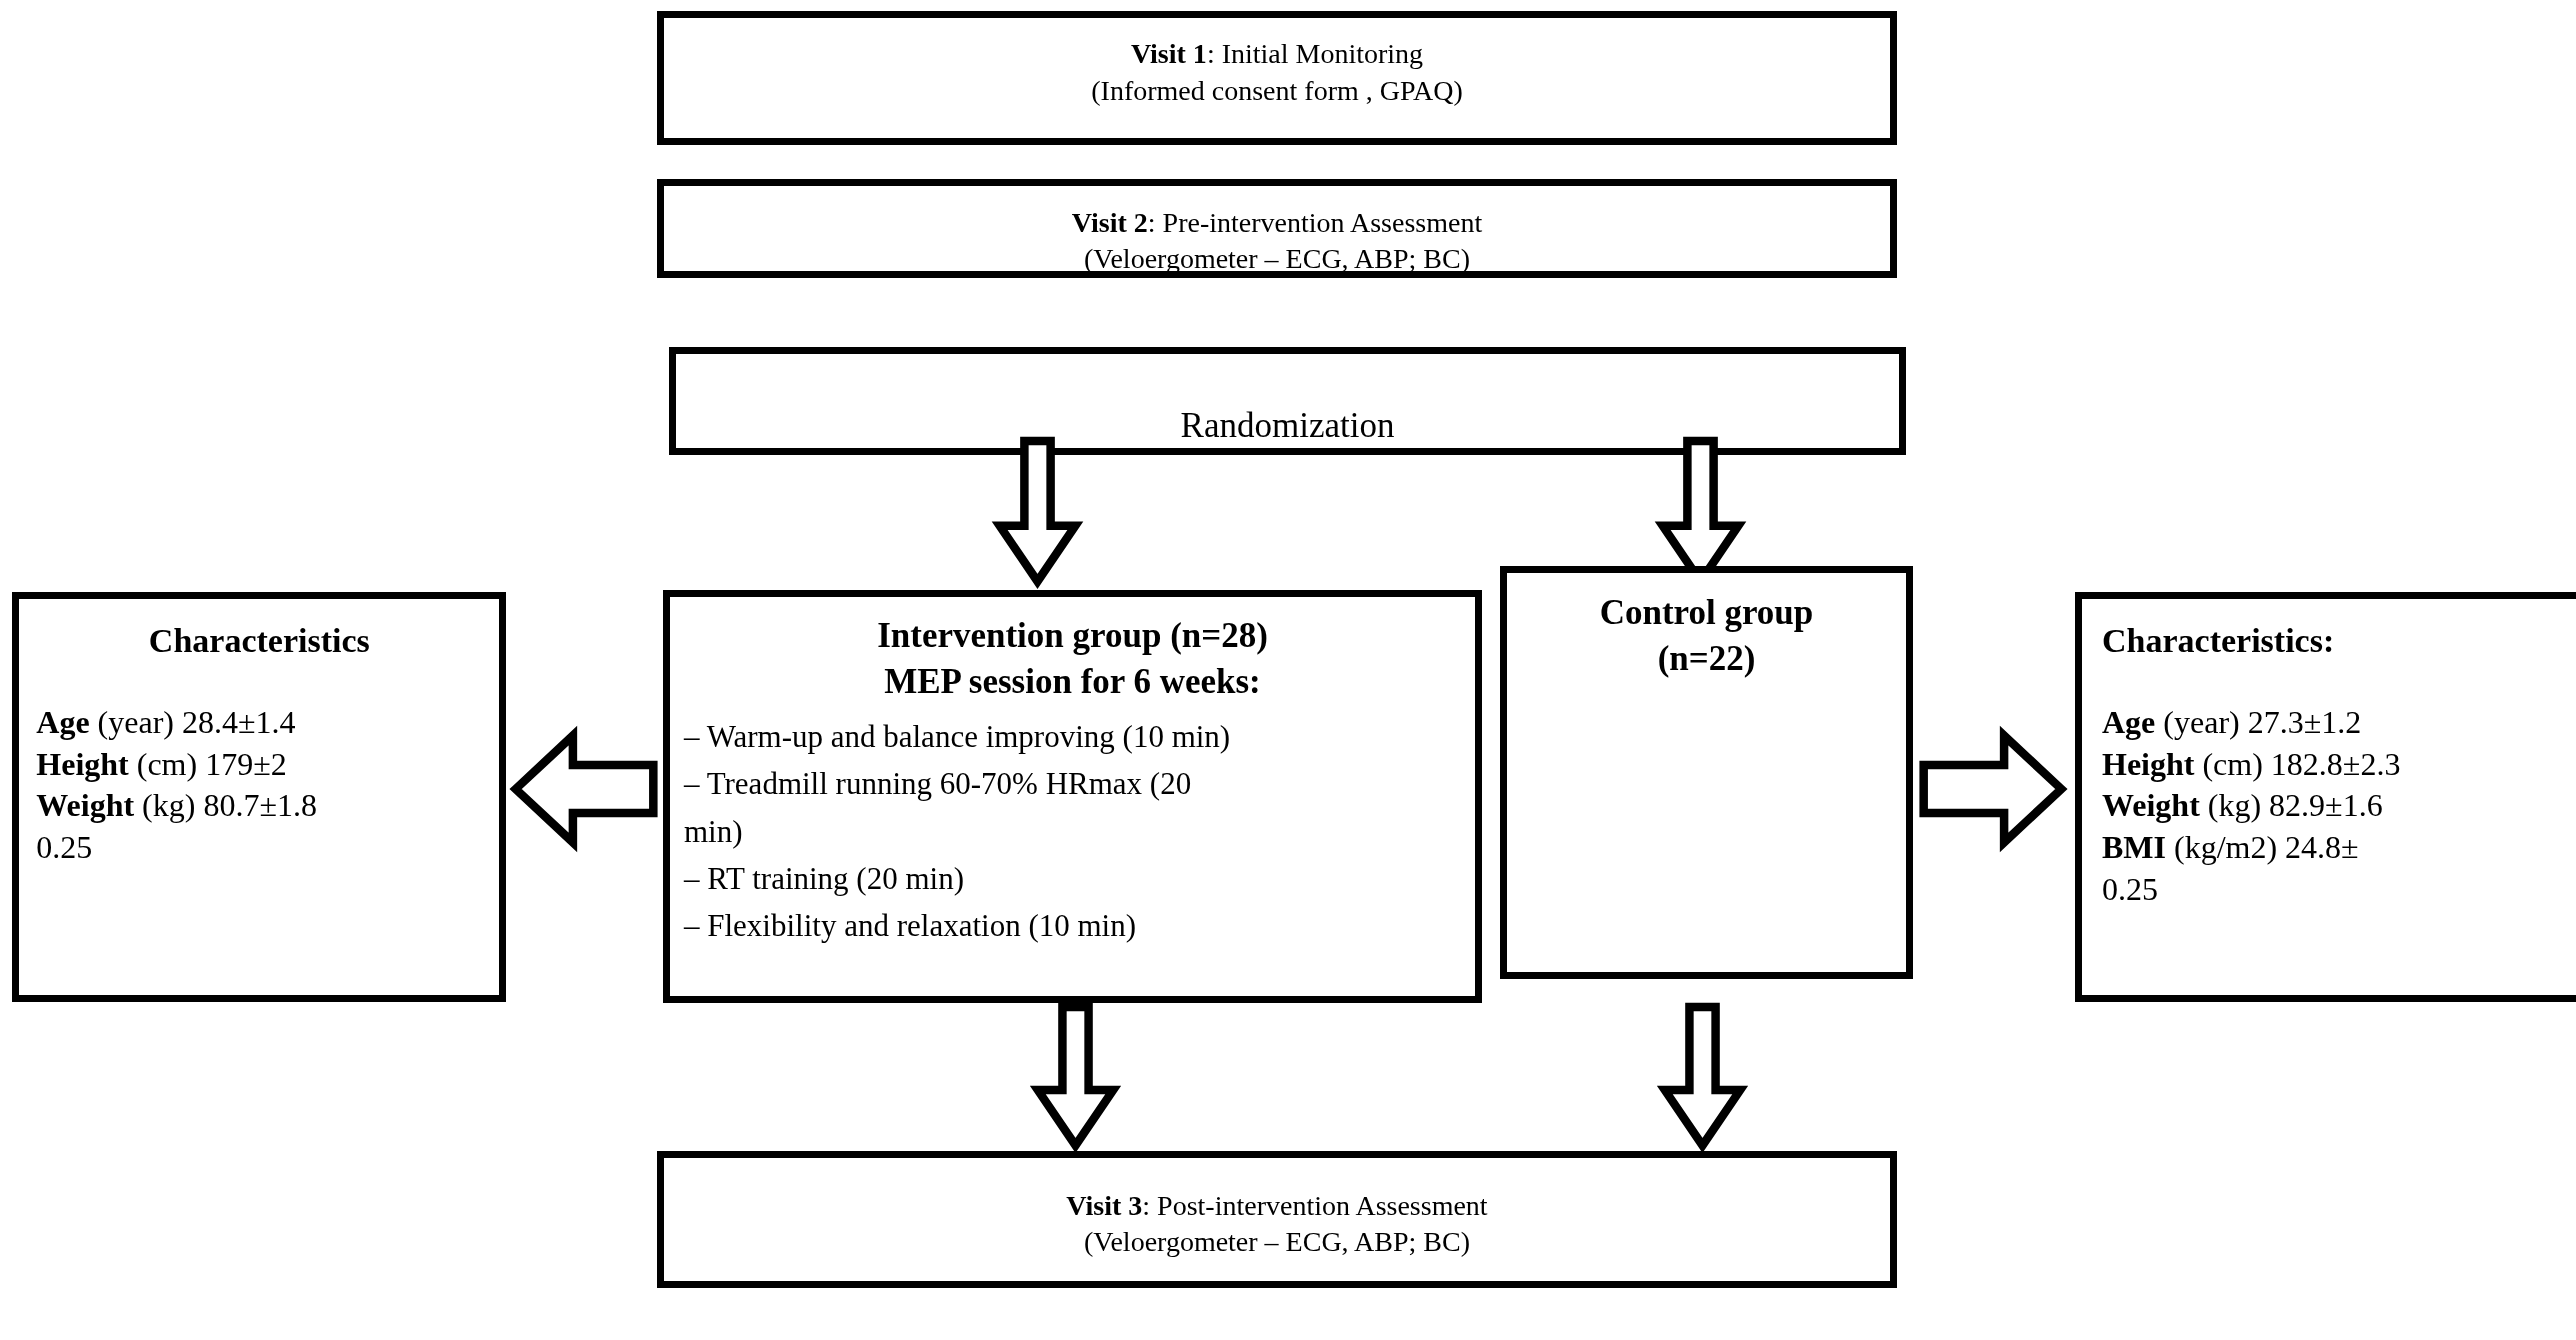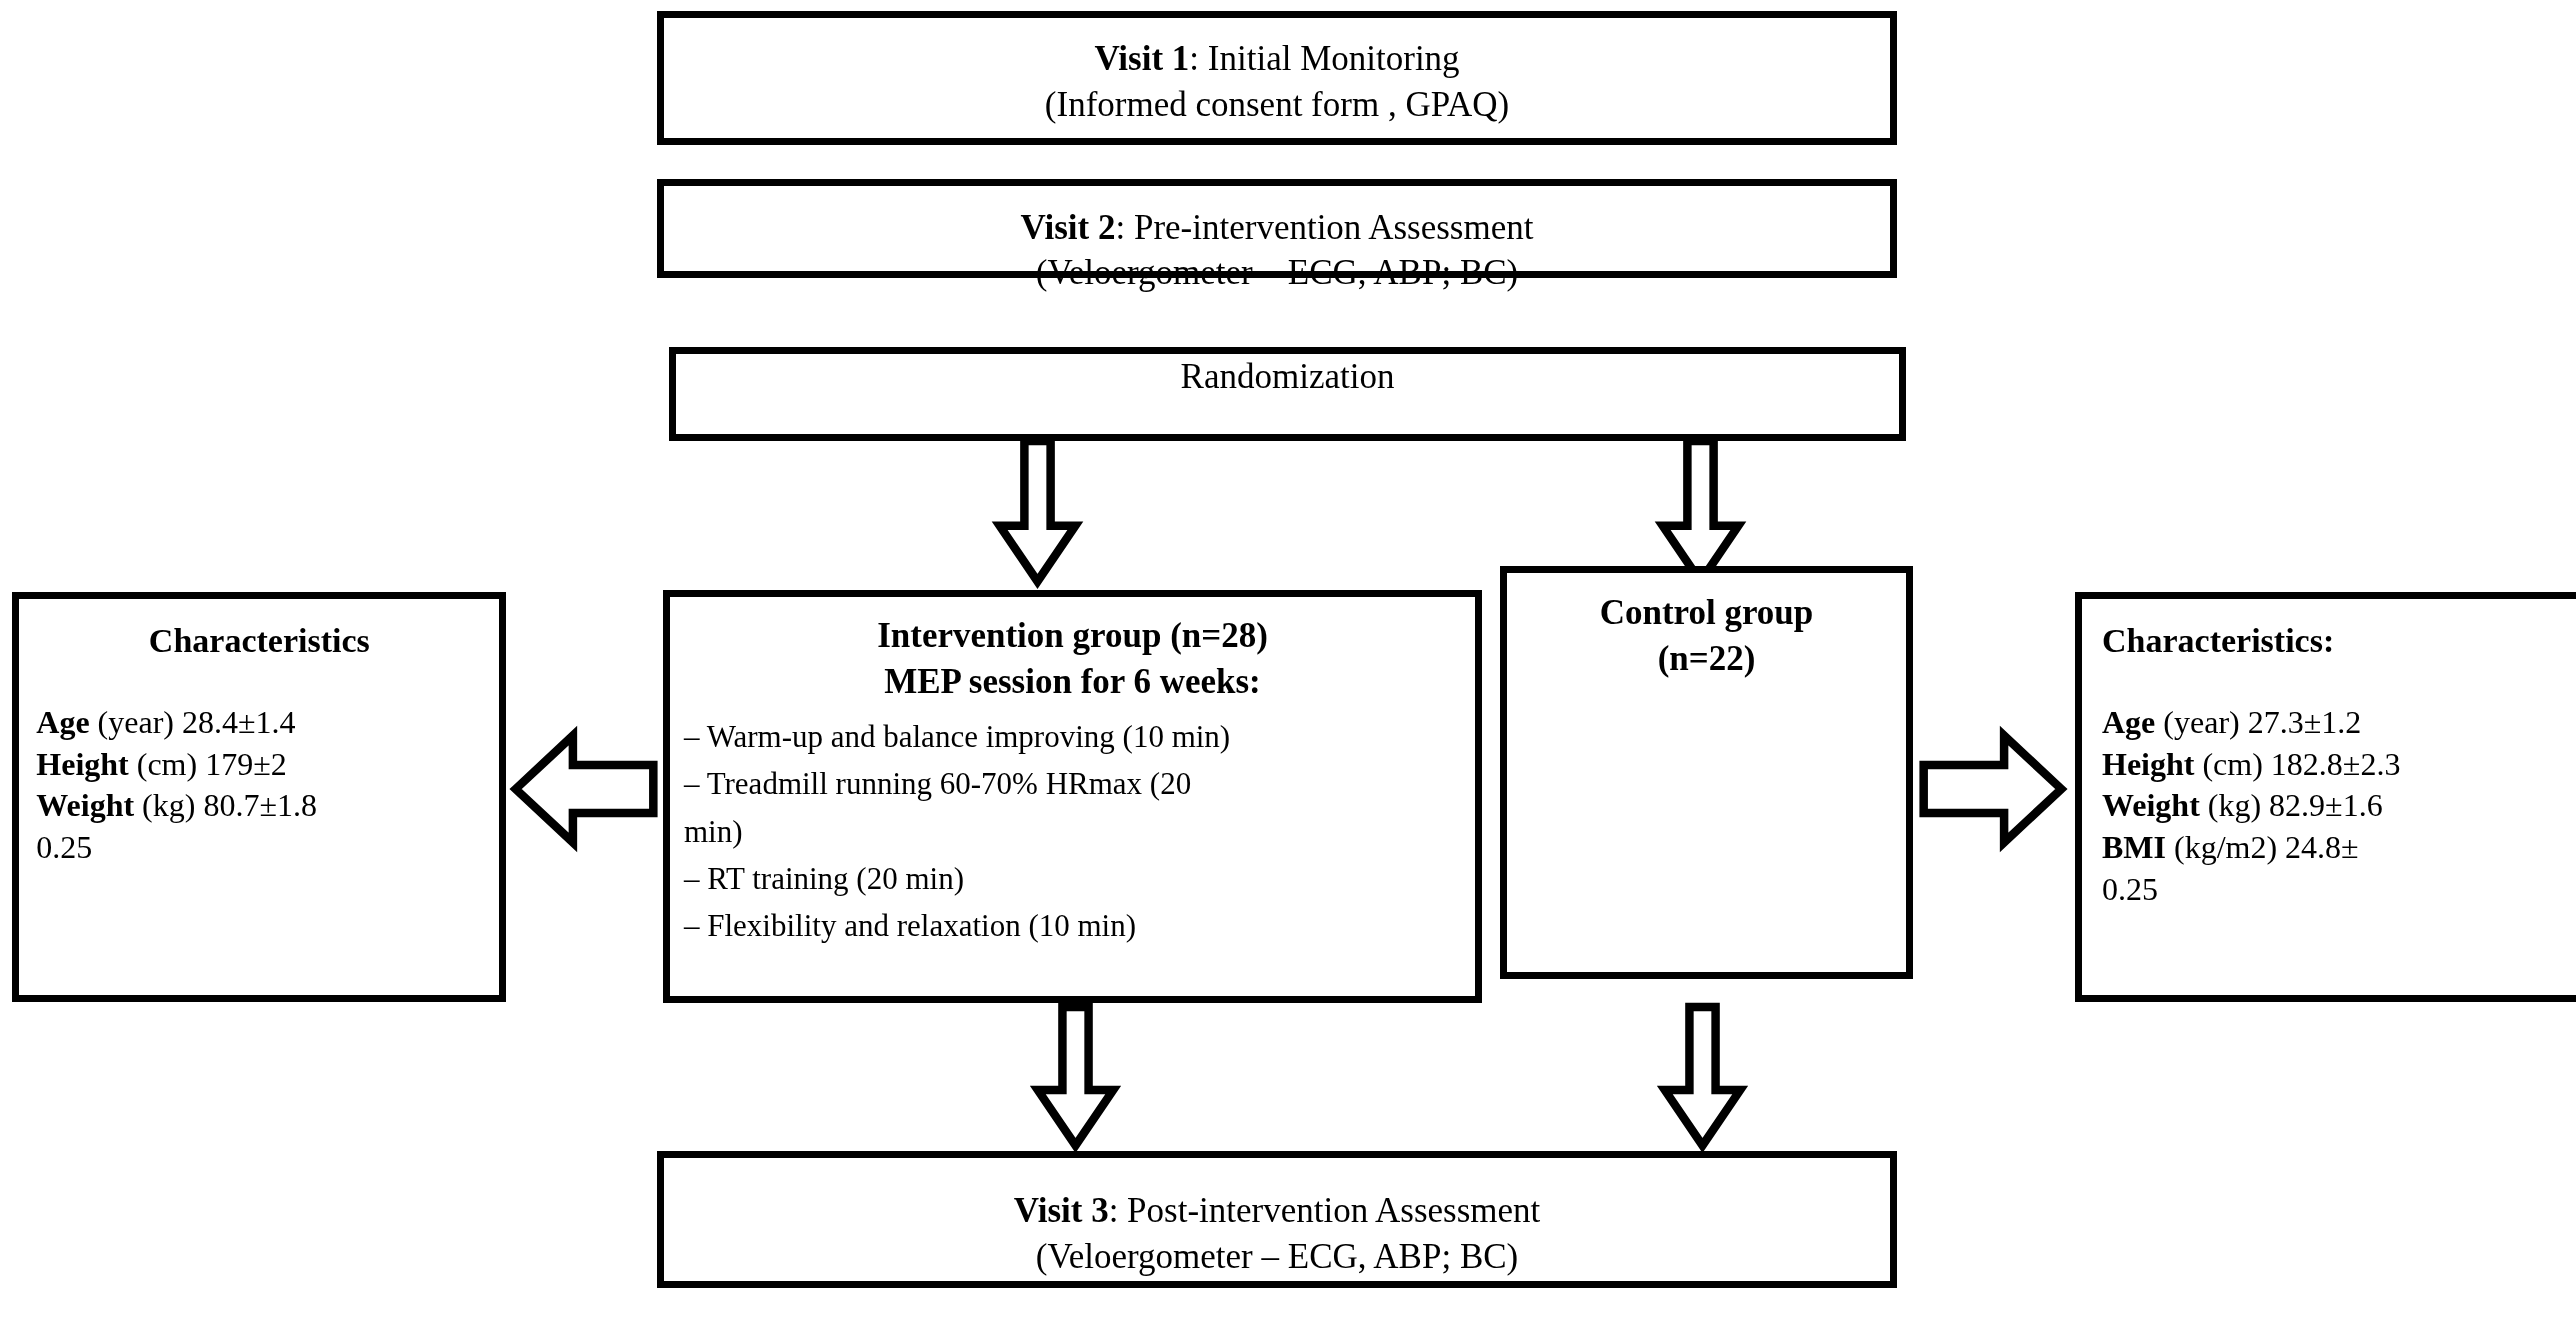--- a/index.html
+++ b/index.html
@@ -31,21 +31,21 @@
   .box.left   { align-items: flex-start; text-align: left; }
 
   .line {
     display: block;
     white-space: nowrap;
     line-height: 1.30;
   }
   .b { font-weight: bold; }
 
   
-  .fs-head   { font-size: 35px; }
+  .fs-head   { font-size: 28px; }
   .fs-rand   { font-size: 35px; }
   .fs-group  { font-size: 35px; }
   .fs-bullet { font-size: 31px; }
   .fs-char   { font-size: 34px; }
   .fs-charv  { font-size: 32px; }
 
   
   .arrow {
     position: absolute;
     display: block;
@@ -60,21 +60,21 @@
   <div class="box center" style="left:657px; top:10.8px; width:1240px; height:134px; padding-top:18.5px;">
     <span class="line fs-head"><span class="b">Visit 1</span><span>: Initial Monitoring</span></span>
     <span class="line fs-head">(Informed consent form , GPAQ)</span>
   </div>
 
   <div class="box center" style="left:657px; top:179px; width:1240px; height:99px; padding-top:18.5px;">
     <span class="line fs-head"><span class="b">Visit 2</span><span>: Pre-intervention Assessment</span></span>
     <span class="line fs-head">(Veloergometer – ECG, ABP; BC)</span>
   </div>
 
-  <div class="box center" style="left:669px; top:347px; width:1237px; height:94px; justify-content:flex-start;">
+  <div class="box center" style="left:669px; top:347px; width:1237px; height:108px; justify-content:flex-end;">
     <span class="line fs-rand">Randomization</span>
   </div>
 
   <div class="arrow" style="left:995px; top:441px; width:85px; height:145px;">
     <svg width="85" height="145" viewBox="0 0 110 188">
       <polygon points="38,0 72,0 72,110 104,110 55,182 6,110 38,110" fill="#ffffff" stroke="#000000" stroke-width="11" stroke-linejoin="miter"></polygon>
     </svg>
   </div>
 
   <div class="arrow" style="left:1658px; top:441px; width:85px; height:145px;">

